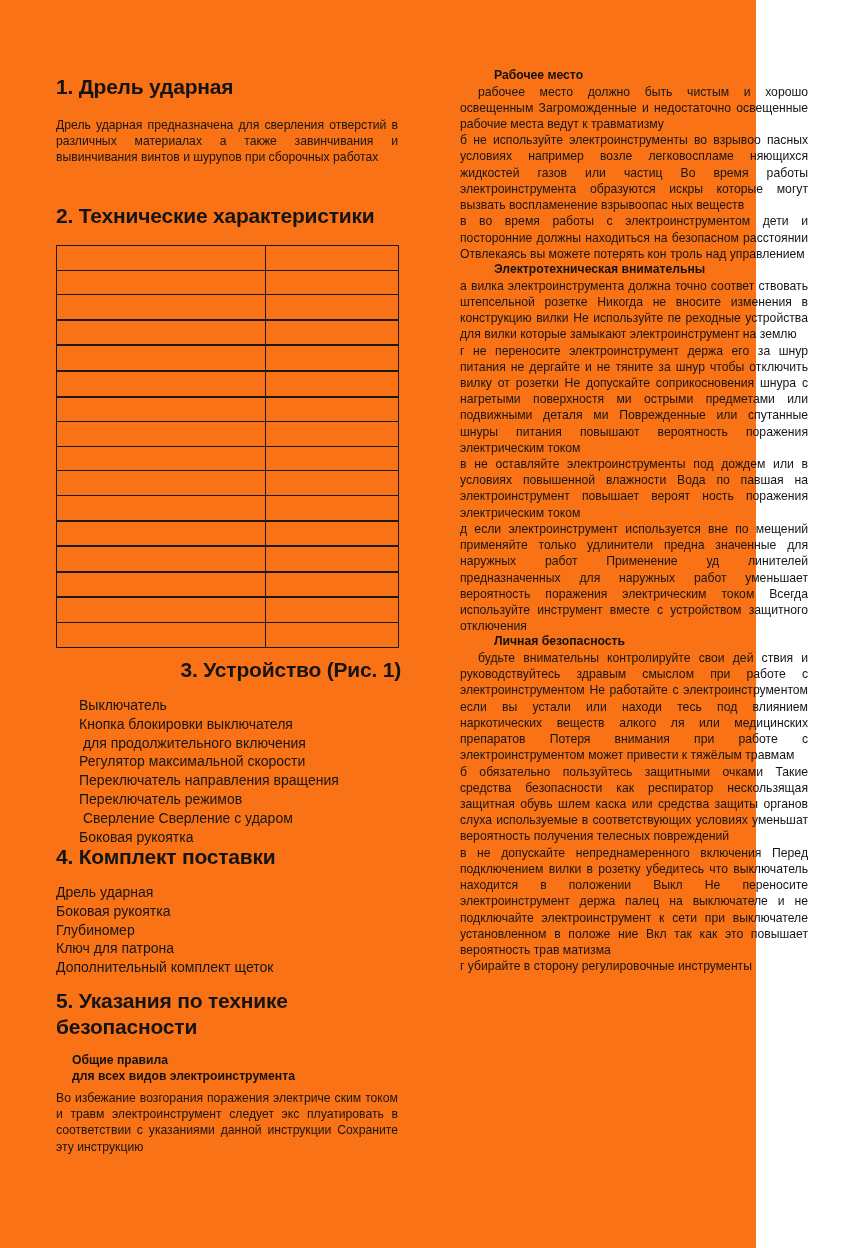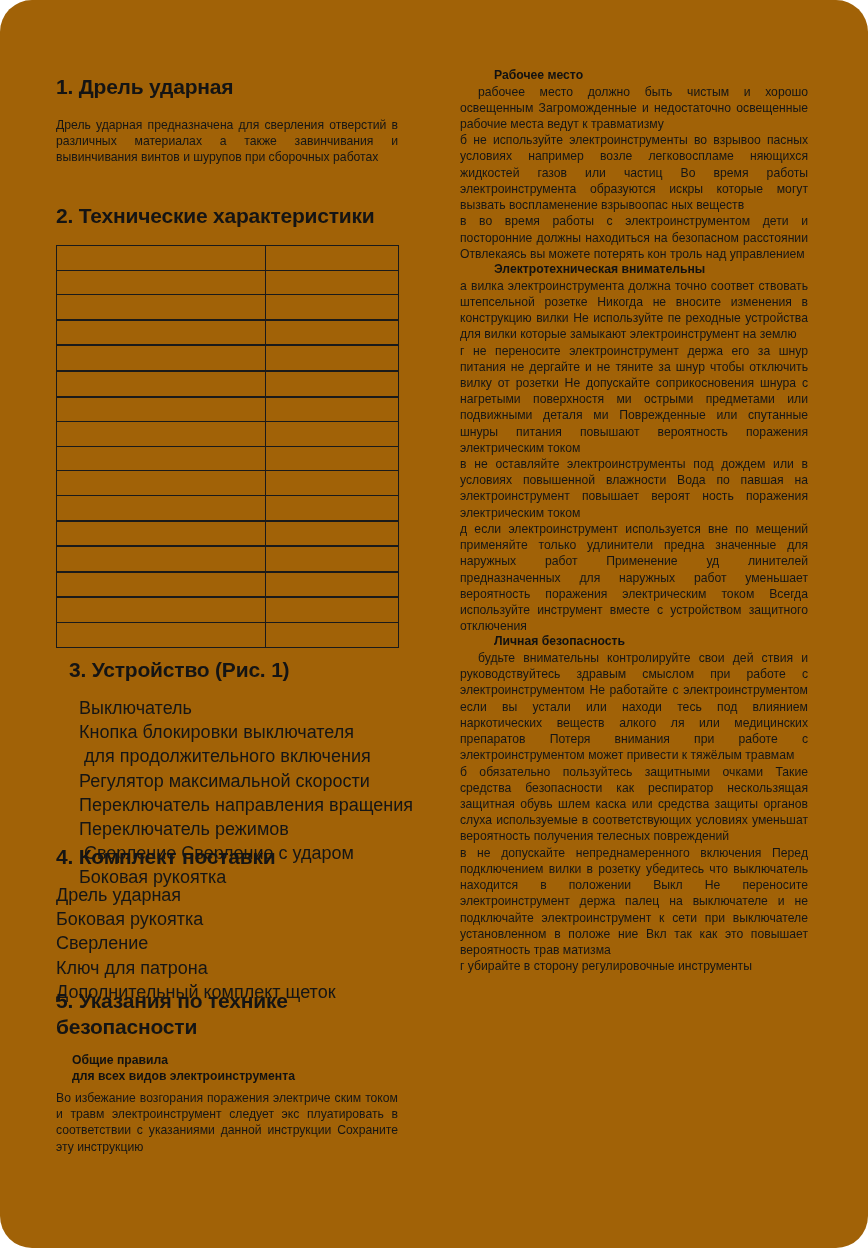--- a/index.html
+++ b/index.html
@@ -11,24 +11,23 @@
   body {
     width: 868px;
     height: 1248px;
     font-family: "Liberation Sans", "DejaVu Sans", sans-serif;
     color: #000000;
     position: relative;
     overflow: hidden;
   }
   .page {
     position: relative;
-    width: 868px;
+    width: 756px;
     height: 1248px;
-    background: #a16207;
-    border-radius: 32px;
+    background: #f97316;
   }
   .col {
     position: absolute;
     top: 0;
   }
   .col-left {
     left: 56px;
     width: 342px;
   }
   .col-right {
@@ -64,32 +63,32 @@
   .para.justify {
     text-align: justify;
     text-align-last: left;
   }
   .list {
     list-style: none;
     margin: 0;
     padding: 0;
   }
   .list li {
-    font-size: 18px;
+    font-size: 14px;
     line-height: 1.345;
     color: #151515;
     white-space: pre;
   }
 
   
   #h-sec1        { position: absolute; top: 74px;  left: 0; width: 342px; }
   #p-sec1        { position: absolute; top: 117px; left: 0; width: 342px; }
   #h-sec2        { position: absolute; top: 203px; left: 0; width: 400px; white-space: nowrap; }
   #spec-table    { position: absolute; top: 245px; left: 0; }
-  #h-sec3        { position: absolute; top: 657px; left: 13px; width: 342px; }
+  #h-sec3        { position: absolute; top: 657px; left: 3px; width: 342px; text-align: right; }
   #list-sec3     { position: absolute; top: 696px; left: 23px; width: 320px; }
   #h-sec4        { position: absolute; top: 844px; left: 0; width: 342px; }
   #list-sec4     { position: absolute; top: 883px; left: 0; width: 342px; }
   #h-sec5        { position: absolute; top: 988px; left: 0; width: 280px; }
   #h-sec5-sub    { position: absolute; top: 1053px; left: 0; width: 342px; }
   #p-sec5        { position: absolute; top: 1090px; left: 0; width: 342px; }
 
   
   table.spec {
     border-collapse: collapse;
@@ -201,21 +200,21 @@
         <li>Переключатель режимов</li>
         <li> Сверление Сверление с ударом</li>
         <li>Боковая рукоятка</li>
       </ul>
 
     <h1 class="section-title" id="h-sec4">4. Комплект поставки</h1>
 
     <ul class="list" id="list-sec4">
         <li>Дрель ударная</li>
         <li>Боковая рукоятка</li>
-        <li>Сверление</li>
+        <li>Глубиномер</li>
         <li>Ключ для патрона</li>
         <li>Дополнительный комплект щеток</li>
       </ul>
 
     <h1 class="section-title" id="h-sec5">5. Указания по технике безопасности</h1>
 
     <div id="h-sec5-sub">
       <div class="sub-head">Общие правила</div>
       <div class="sub-head">для всех видов электроинструмента</div>
     </div>

